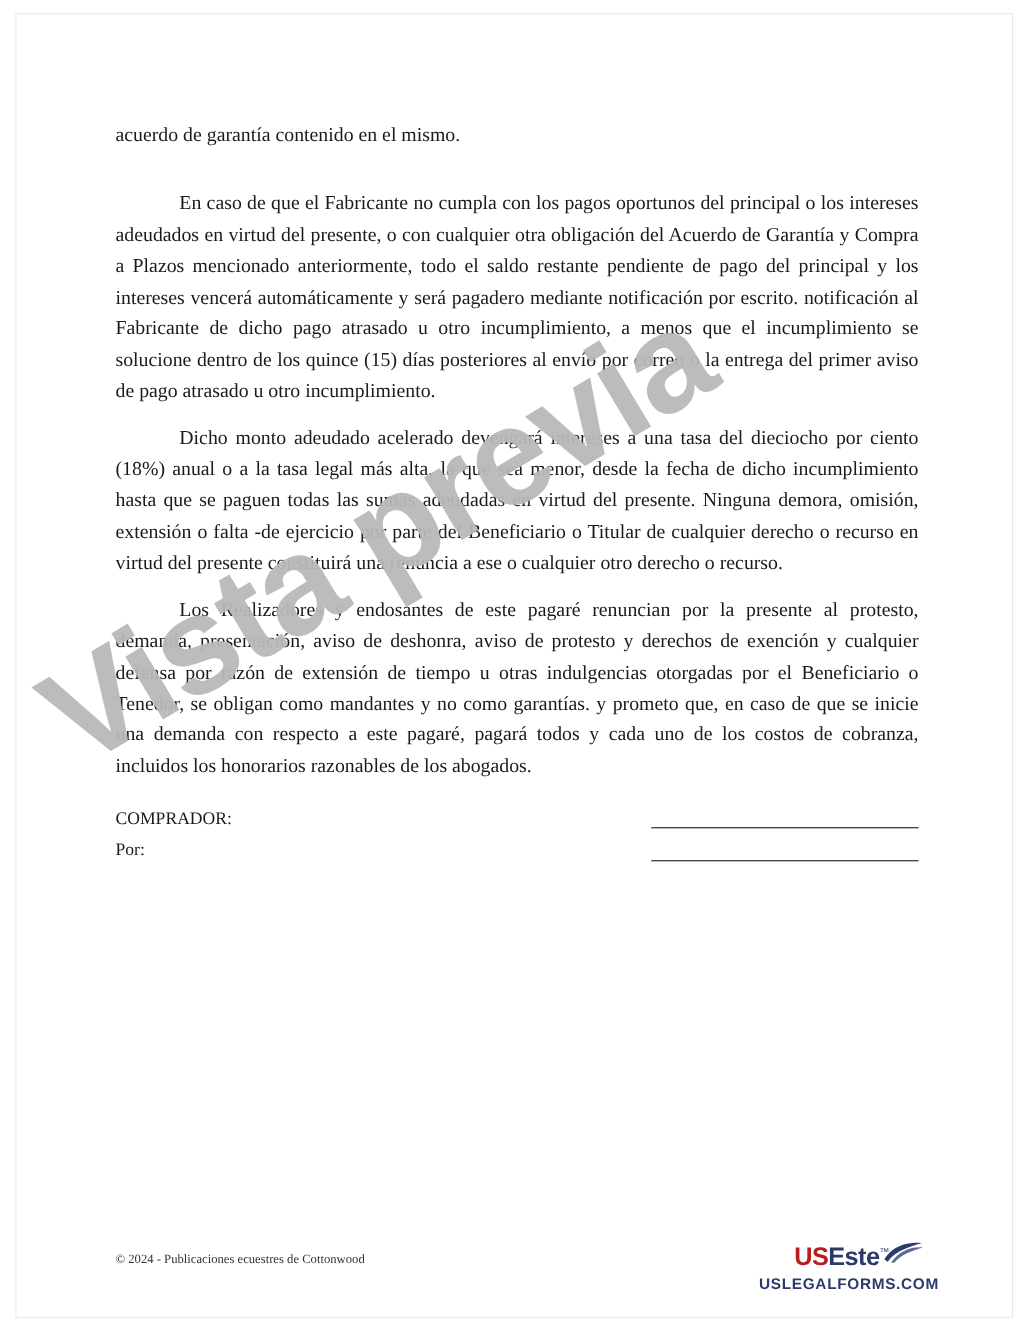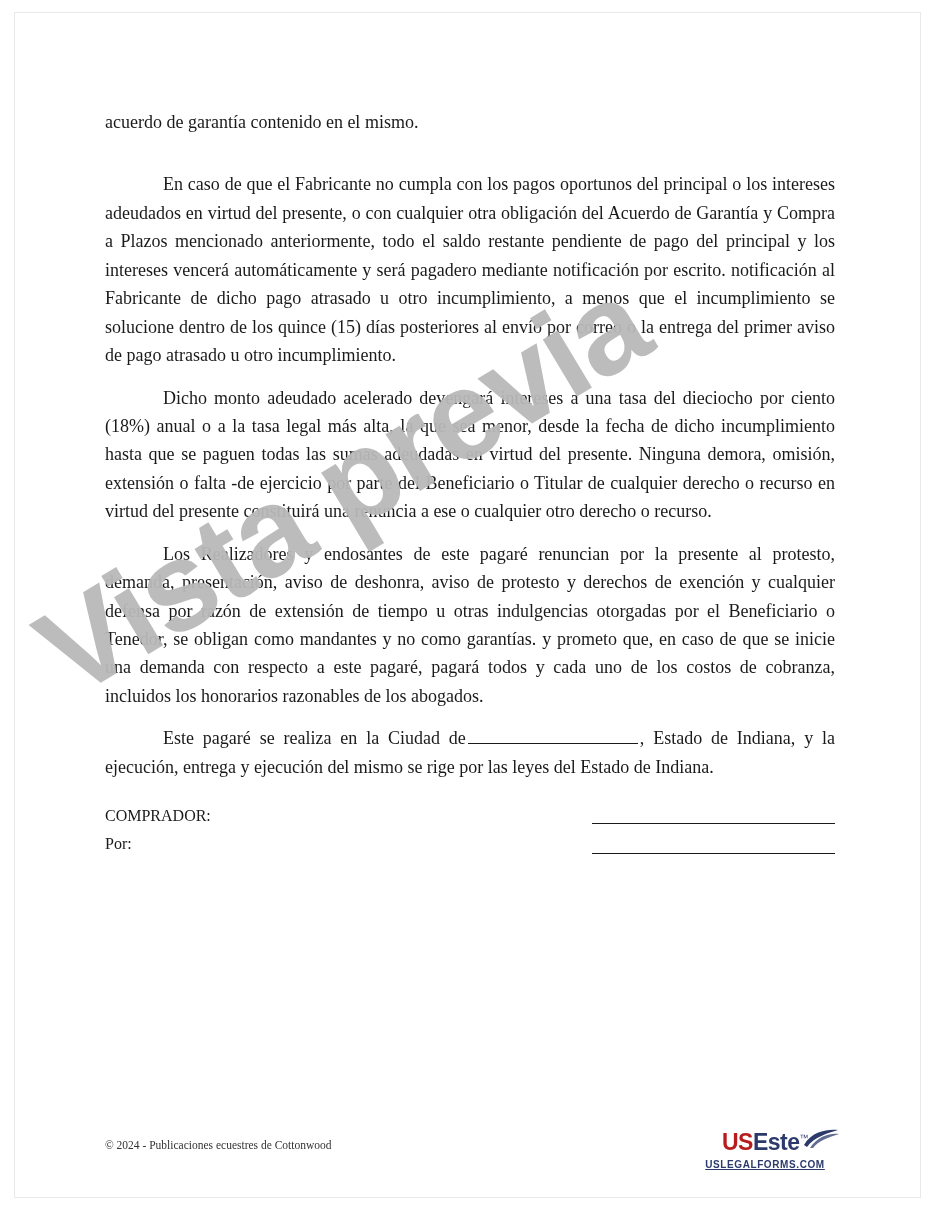--- a/index.html
+++ b/index.html
@@ -139,26 +139,25 @@
     color: #b91c1c;
   }
   .logo-tm {
     font-size: 9px;
     vertical-align: super;
     font-weight: normal;
     color: #2b3a6b;
   }
   .logo-sub {
     font-family: "Liberation Sans", sans-serif;
-    font-size: 10px;
+    font-size: 14px;
     font-weight: bold;
     color: #2b3a6b;
     letter-spacing: 0.6px;
     margin-top: 3px;
-    text-decoration: underline;
   }
   .logo-swoosh {
     position: absolute;
     right: 0px;
     top: -2px;
     width: 38px;
     height: 22px;
     pointer-events: none;
   }
 </style>
@@ -172,21 +171,20 @@
   <div class="content">
 
     <p class="para first">acuerdo de garantía contenido en el mismo.</p>
 
     <p class="para indent">En caso de que el Fabricante no cumpla con los pagos oportunos del principal o los intereses adeudados en virtud del presente, o con cualquier otra obligación del Acuerdo de Garantía y Compra a Plazos mencionado anteriormente, todo el saldo restante pendiente de pago del principal y los intereses vencerá automáticamente y será pagadero mediante notificación por escrito. notificación al Fabricante de dicho pago atrasado u otro incumplimiento, a menos que el incumplimiento se solucione dentro de los quince (15) días posteriores al envío por correo o la entrega del primer aviso de pago atrasado u otro incumplimiento.</p>
 
     <p class="para indent">Dicho monto adeudado acelerado devengará intereses a una tasa del dieciocho por ciento (18%) anual o a la tasa legal más alta, la que sea menor, desde la fecha de dicho incumplimiento hasta que se paguen todas las sumas adeudadas en virtud del presente. Ninguna demora, omisión, extensión o falta -de ejercicio por parte del Beneficiario o Titular de cualquier derecho o recurso en virtud del presente constituirá una renuncia a ese o cualquier otro derecho o recurso.</p>
 
     <p class="para indent">Los Realizadores y endosantes de este pagaré renuncian por la presente al protesto, demanda, presentación, aviso de deshonra, aviso de protesto y derechos de exención y cualquier defensa por razón de extensión de tiempo u otras indulgencias otorgadas por el Beneficiario o Tenedor, se obligan como mandantes y no como garantías. y prometo que, en caso de que se inicie una demanda con respecto a este pagaré, pagará todos y cada uno de los costos de cobranza, incluidos los honorarios razonables de los abogados.</p>
 
-    <p class="para indent"><span>Este pagaré se realiza en la Ciudad de</span><span class="gap-line"></span><span>, Estado de Indiana, y la ejecución, entrega y ejecución del mismo se rige por las leyes del Estado de Indiana.</span></p>
 
     <div class="signature-block">
       <div class="sig-row">
         <span class="sig-label">COMPRADOR:</span>
         <span class="sig-rule"></span>
       </div>
       <div class="sig-row second">
         <span class="sig-label">Por:</span>
         <span class="sig-rule"></span>
       </div>

